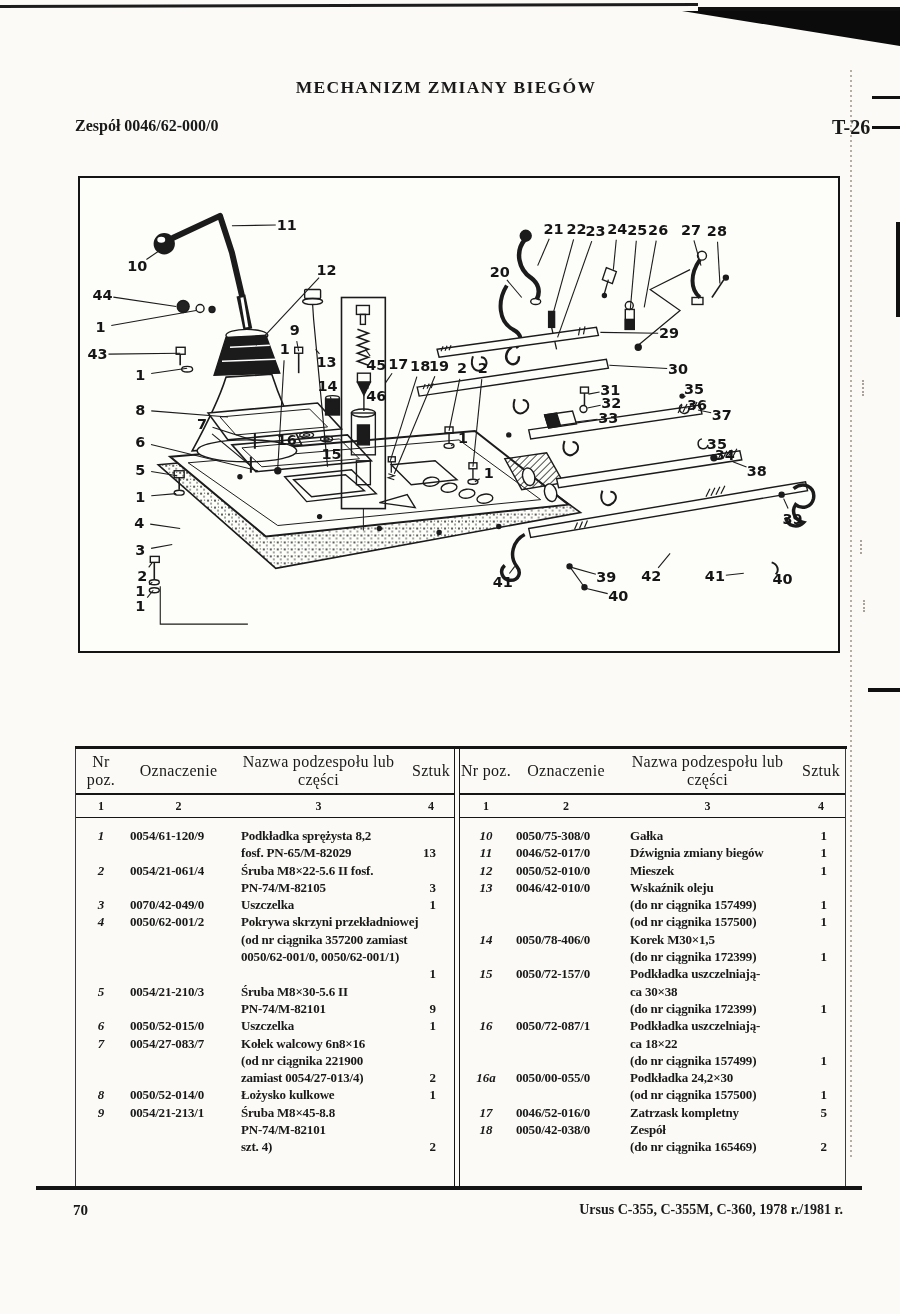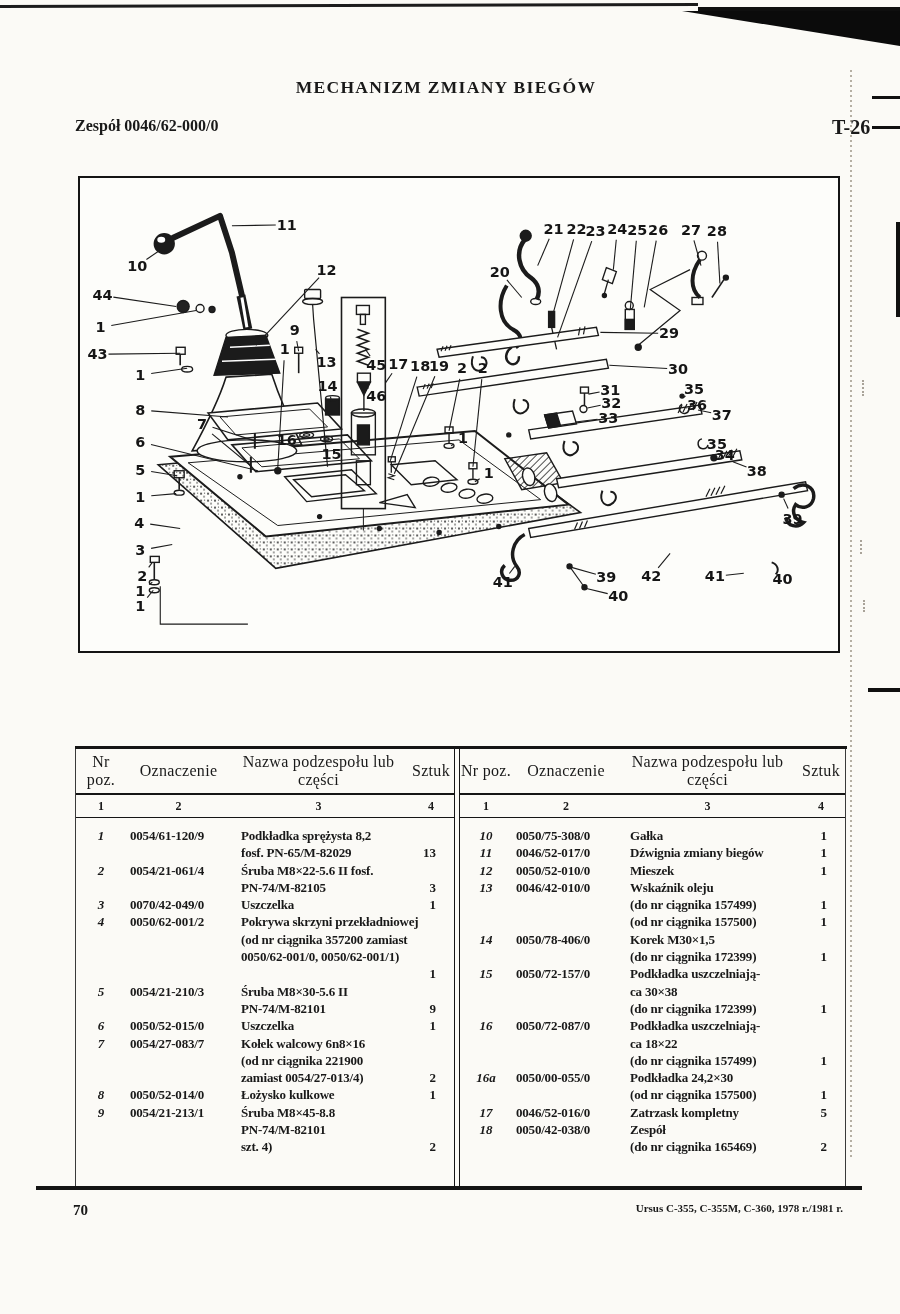--- a/index.html
+++ b/index.html
@@ -42,21 +42,21 @@
   .tnums span{text-align:center}
   .tbody{padding-top:9px}
   .tline{height:17.3px;line-height:17.3px;font-size:13px;font-weight:bold;white-space:nowrap}
   .c.poz{text-align:center;font-style:italic}
   .c.ozn{padding-left:4px;letter-spacing:-.2px}
   .c.nam{padding-left:10px;letter-spacing:-.2px}
   .c.qty{text-align:right;padding-right:20px}
   
   .frule{top:1186px;left:36px;width:826px;height:3.5px;background:#141414}
   .pagenum{top:1202px;left:73px;font-size:15px;font-weight:bold}
-  .edition{top:1202px;right:57px;font-size:11px;font-weight:bold}
+  .edition{top:1202px;right:57px;font-size:14px;font-weight:bold}
 </style>
 </head>
 <body>
 
 <div class="abs topline1"></div>
 <div class="abs topline2"></div>
 <div class="abs wedge"></div>
 <div class="abs binding"></div>
 <div class="abs rbar"></div>
 <div class="abs dashmark" style="top:96px;left:872px;width:28px;height:3px"></div>
@@ -575,21 +575,21 @@
           <span class="c qty"></span>
         </div>
         <div class="tline grid">
           <span class="c poz"></span>
           <span class="c ozn"></span>
           <span class="c nam">(do nr ciągnika 172399)</span>
           <span class="c qty">1</span>
         </div>
         <div class="tline grid">
           <span class="c poz">16</span>
-          <span class="c ozn">0050/72-087/0</span>
+          <span class="c ozn">0050/72-087/1</span>
           <span class="c nam">Podkładka uszczelniają-</span>
           <span class="c qty"></span>
         </div>
         <div class="tline grid">
           <span class="c poz"></span>
           <span class="c ozn"></span>
           <span class="c nam">ca 18×22</span>
           <span class="c qty"></span>
         </div>
         <div class="tline grid">

